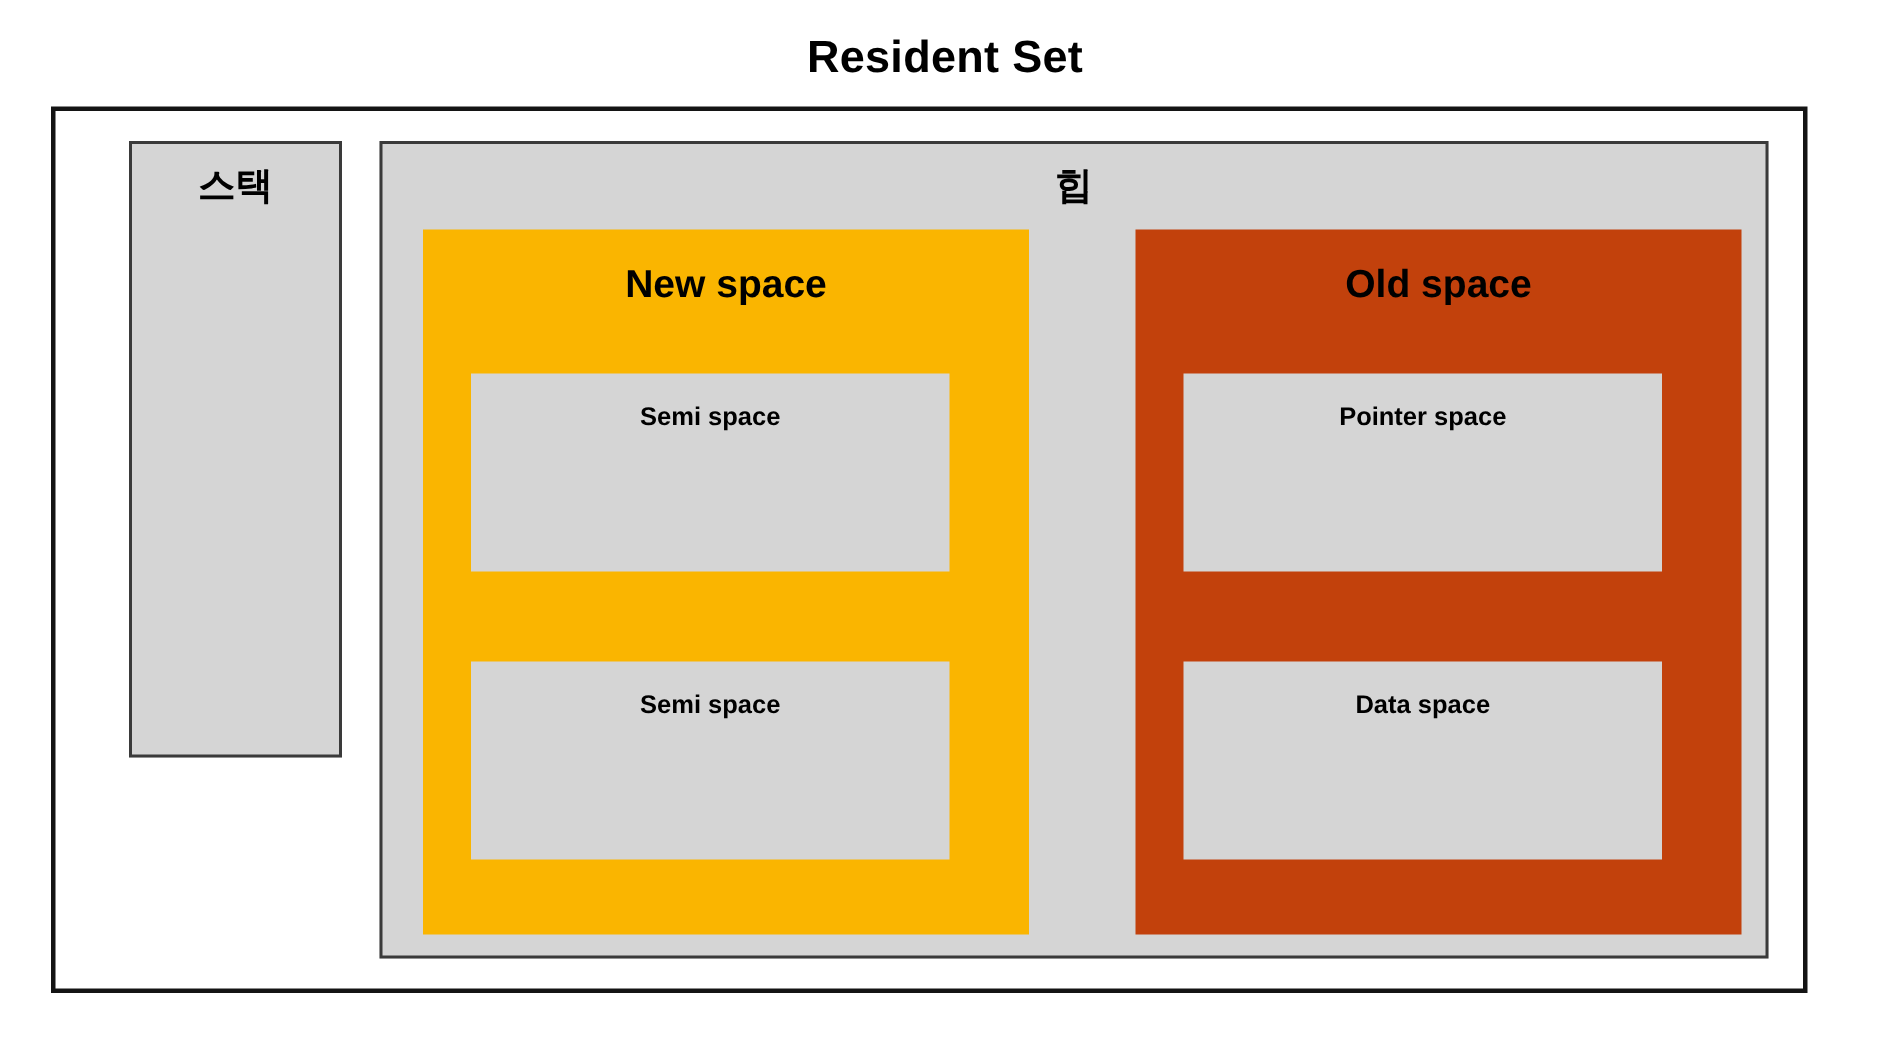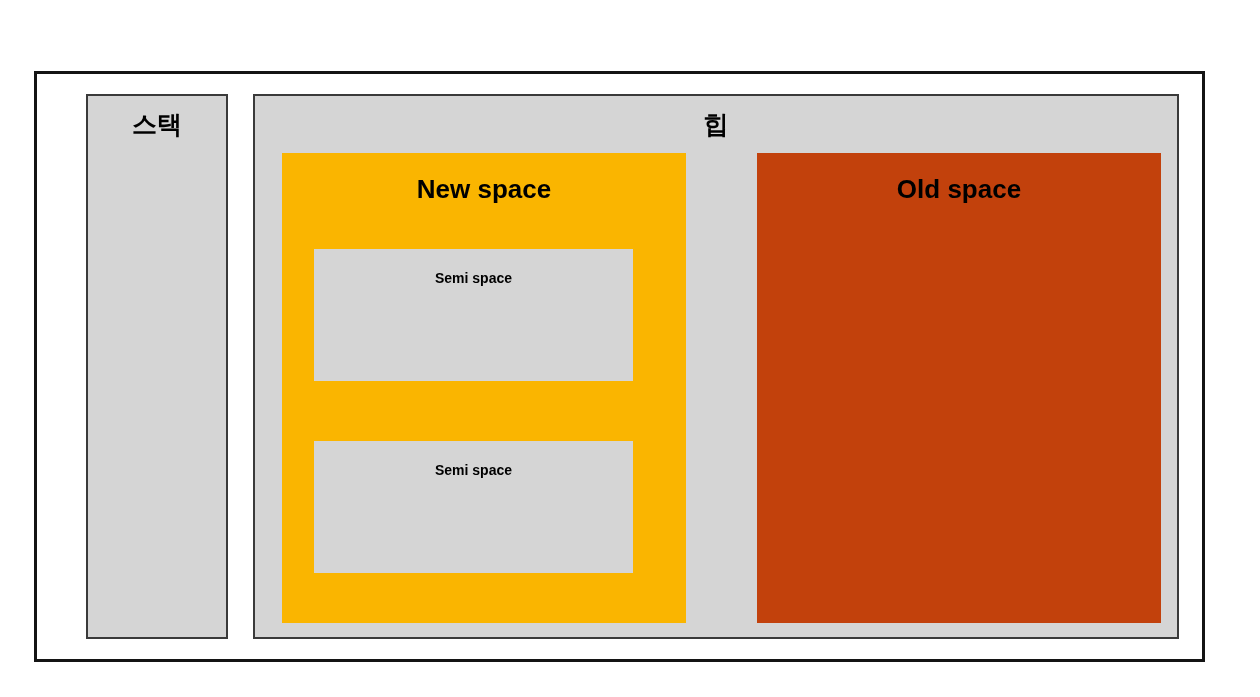--- a/index.html
+++ b/index.html
@@ -48,21 +48,21 @@
     border: 3px solid #141414;
     box-sizing: border-box;
   }
 
   
   .stack-box {
     position: absolute;
     left: 86px;
     top: 94px;
     width: 142px;
-    height: 545px;
+    height: 411px;
     background: #d5d5d5;
     border: 2px solid #3a3a3a;
     box-sizing: border-box;
     padding-left: 16px;
   }
   .stack-label {
     position: absolute;
     left: 0;
     top: 13px;
     width: 100%;
@@ -125,30 +125,31 @@
   }
   .subspace.slot-top    { top: 96px; }
   .subspace.slot-bottom { top: 288px; }
 
   .subspace-label {
     position: absolute;
     left: 0;
     top: 16px;
     width: 100%;
     text-align: center;
-    font-size: 14px;
+    font-size: 17px;
     font-weight: bold;
     line-height: 26px;
   }
 </style>
 </head>
 <body>
 
 <div class="diagram-root">
 
+  <div class="page-title">Resident Set</div>
 
   <div class="resident-frame"></div>
 
   <div class="stack-box">
     <div class="stack-label">스택</div>
   </div>
 
   <div class="heap-box">
     <div class="heap-label">힙</div>
   </div>
@@ -161,16 +162,22 @@
     </div>
 
     <div class="subspace slot-bottom">
       <div class="subspace-label">Semi space</div>
     </div>
   </div>
 
   <div class="space-col old-space">
     <div class="space-title">Old space</div>
 
+    <div class="subspace slot-top">
+      <div class="subspace-label">Pointer space</div>
+    </div>
 
+    <div class="subspace slot-bottom">
+      <div class="subspace-label">Data space</div>
+    </div>
   </div>
 
 </div>
 
 </body></html>

